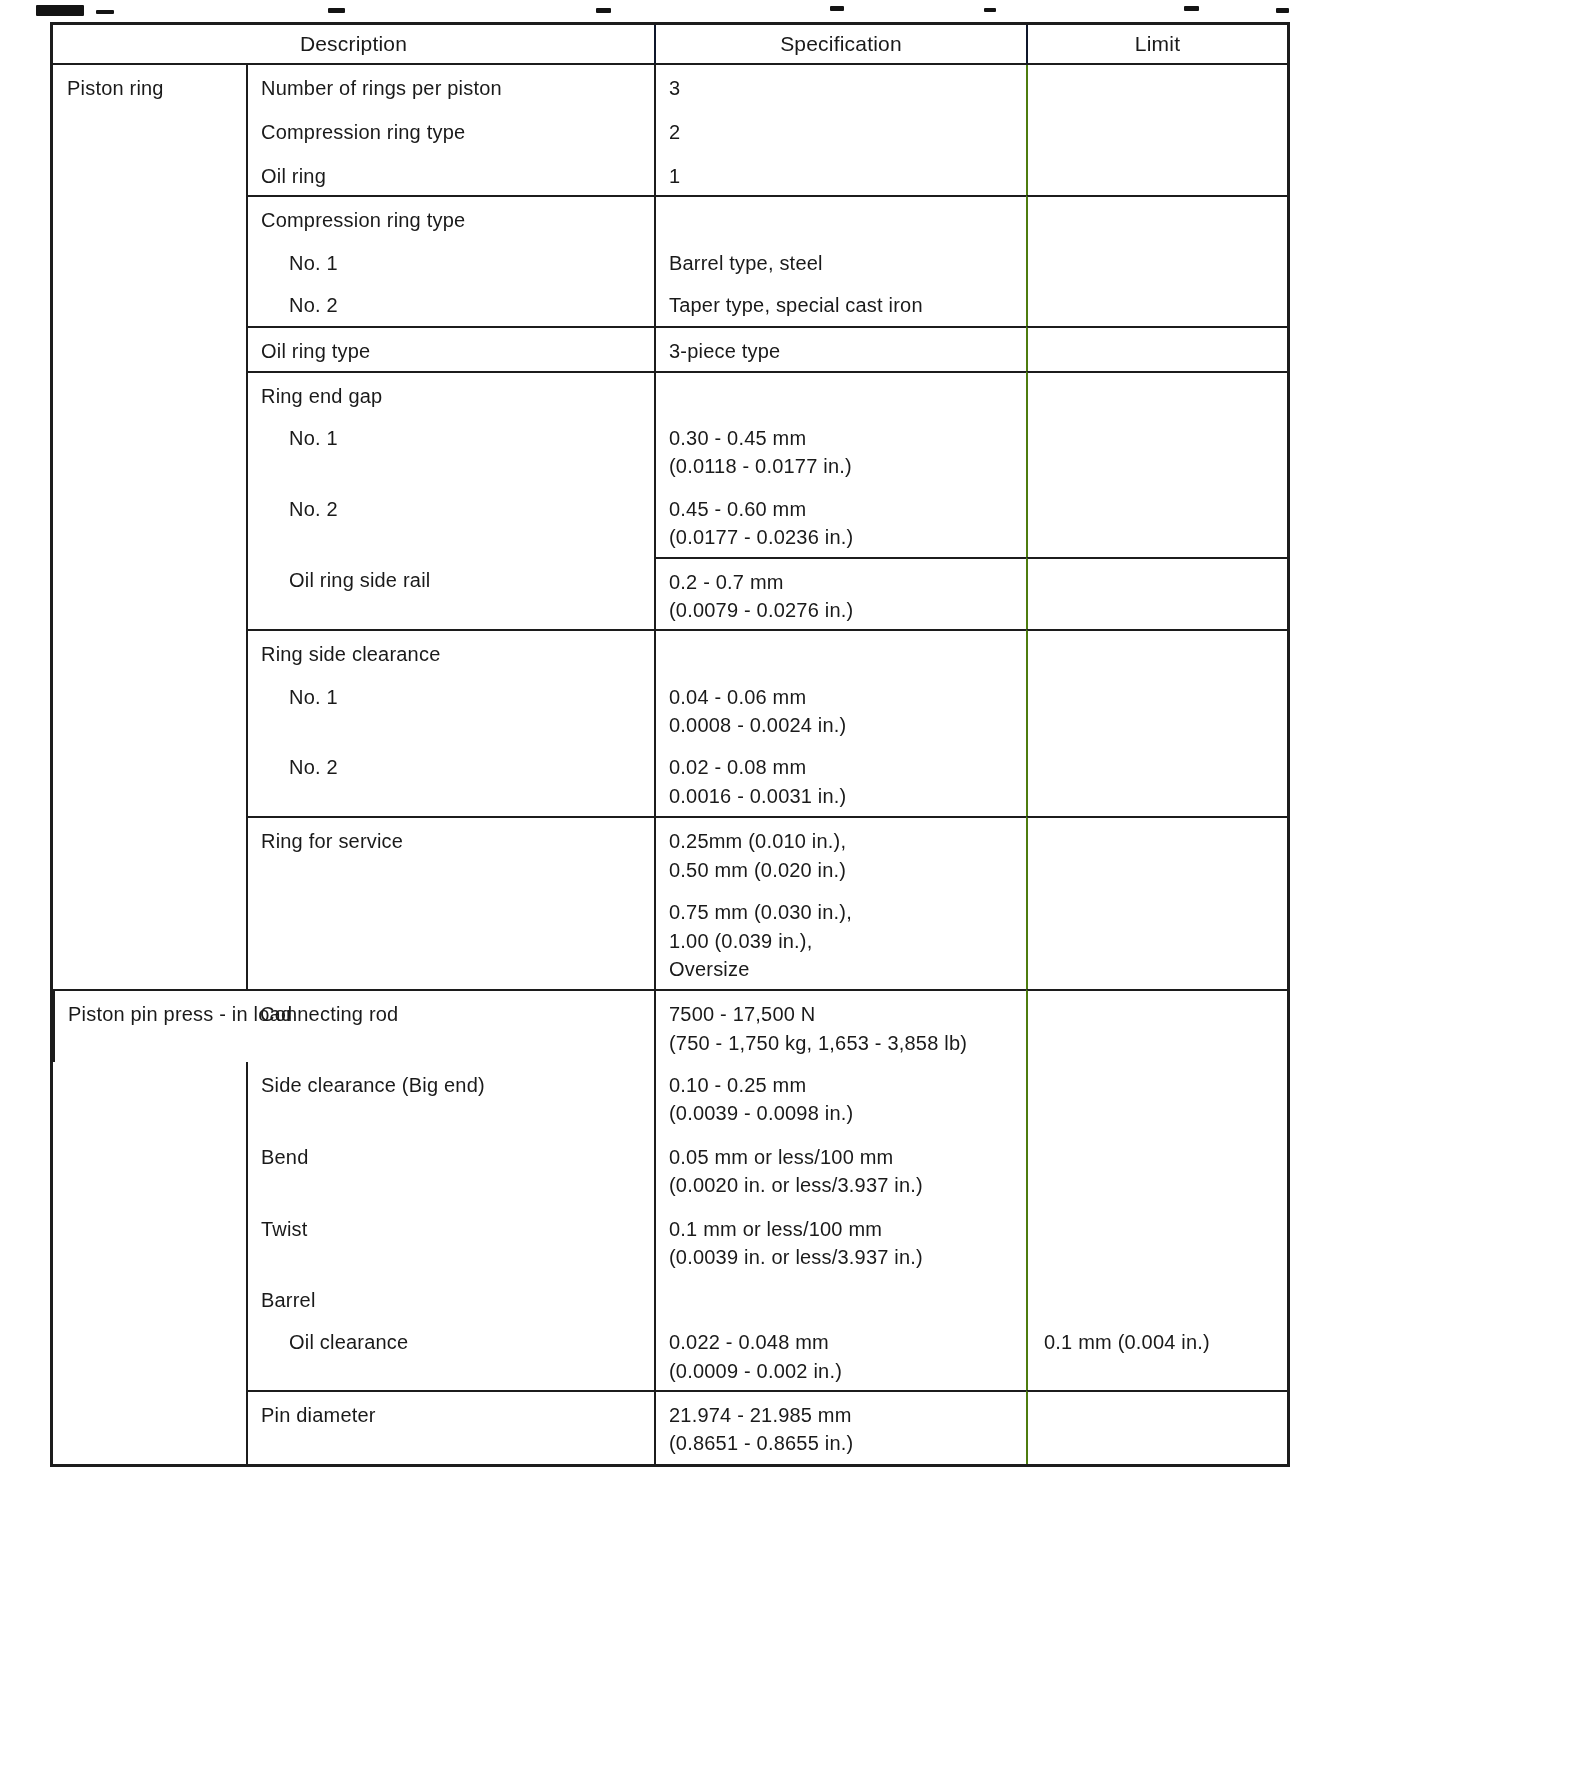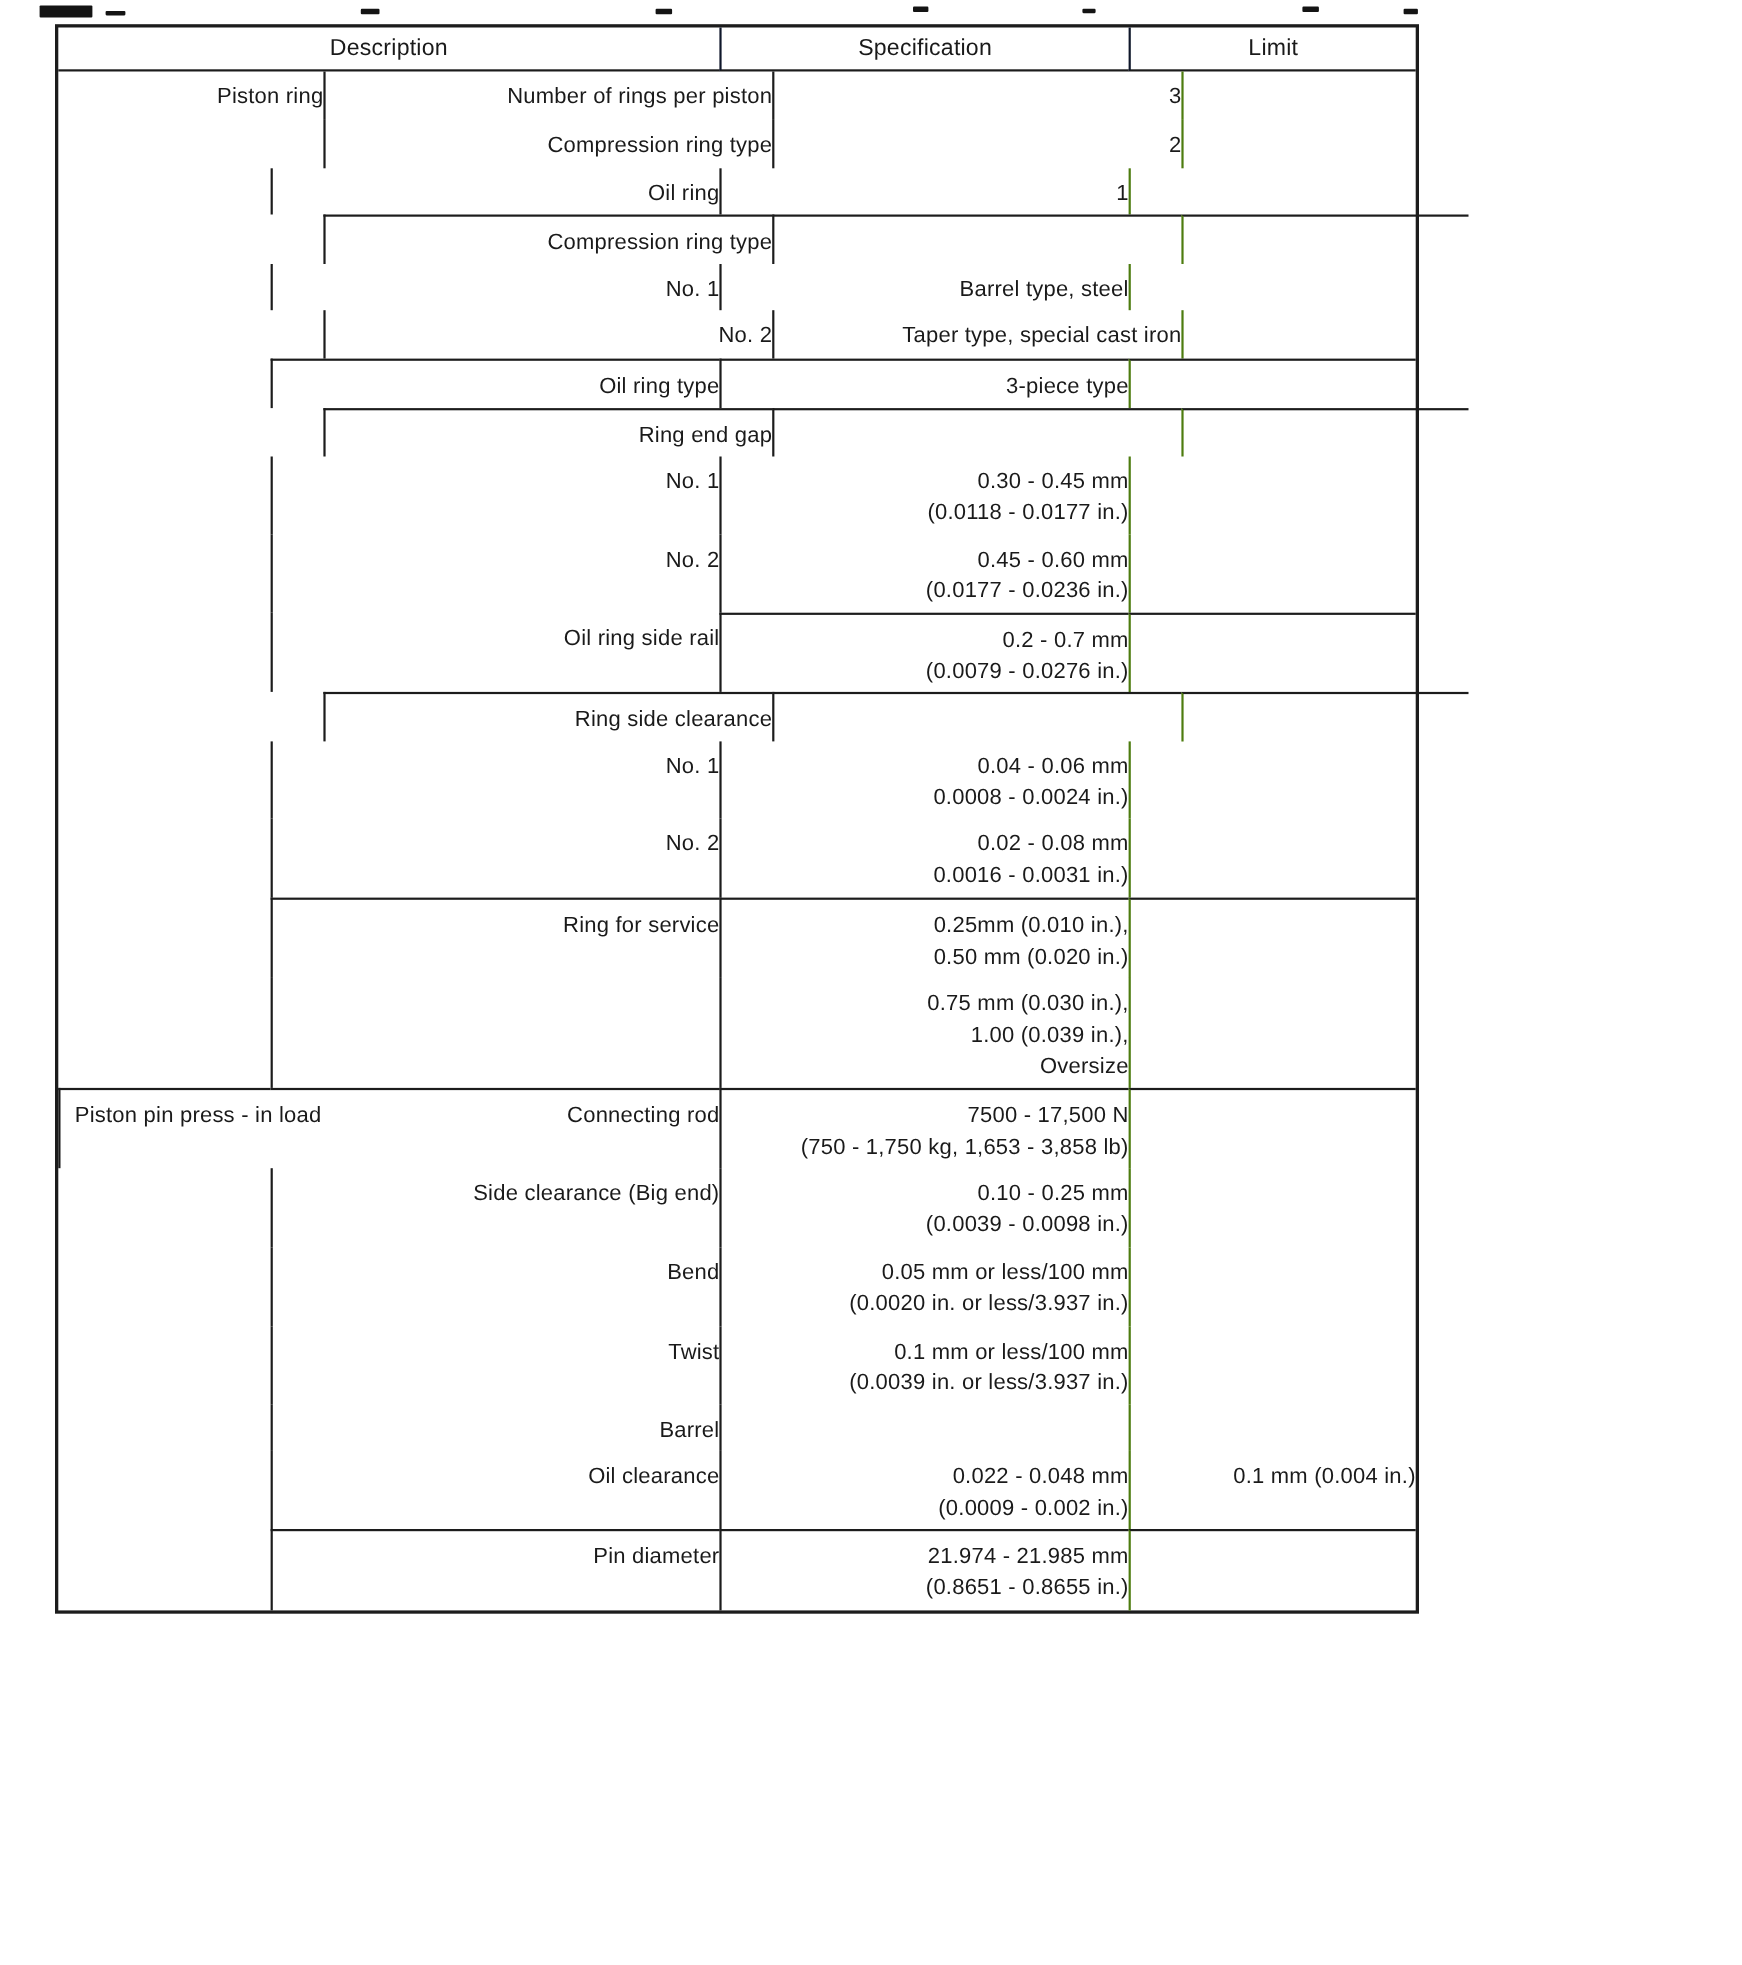--- a/index.html
+++ b/index.html
@@ -8,21 +8,20 @@
     background: #ffffff;
   }
   .page {
     position: relative;
     width: 1584px;
     height: 1786px;
     background: #ffffff;
     font-family: "Liberation Sans", sans-serif;
     color: #1a1a1a;
     overflow: hidden;
-    text-align: right;
   }
   
   .mark {
     position: absolute;
     background: #141414;
     border-radius: 1px;
   }
   .spec-table {
     position: absolute;
     left: 50px;
@@ -64,21 +63,21 @@
   .c3 { padding-left: 13px; border-left: 2px solid #1c1c1c; }
   .c4 { padding-left: 16px; border-left: 2px solid #4d7c0f; }
   .c2.indent { padding-left: 41px; }
   
   .line-full > .cell { border-top: 2px solid #1c1c1c; }
   .line-2 > .c2, .line-2 > .c3, .line-2 > .c4 { border-top: 2px solid #1c1c1c; }
   .line-3 > .c3, .line-3 > .c4 { border-top: 2px solid #1c1c1c; }
   
   .h40  { min-height: 40px; }
   .h42  { min-height: 42px; }
-  .h44  { min-height: 44px; padding-left: 48px; }
+  .h44  { min-height: 44px; }
   .h66  { min-height: 66px; }
   .h68  { min-height: 68px; }
   .h70  { min-height: 70px; }
   .h72  { min-height: 72px; }
   .h74  { min-height: 74px; }
   .h100 { min-height: 100px; }
 </style>
 </head>
 <body>
 

